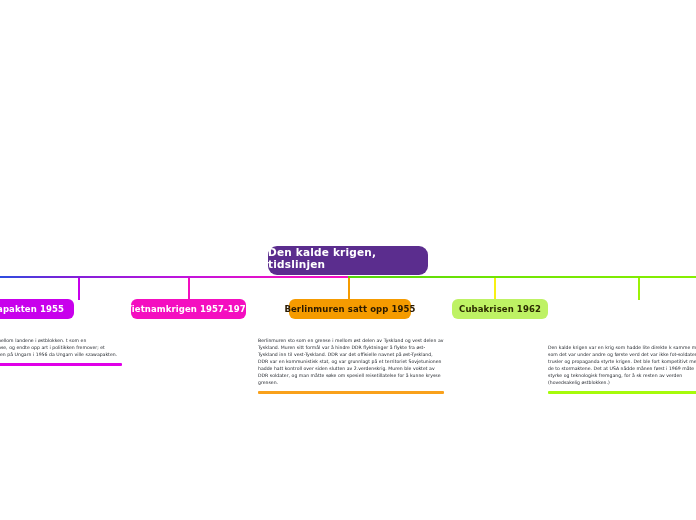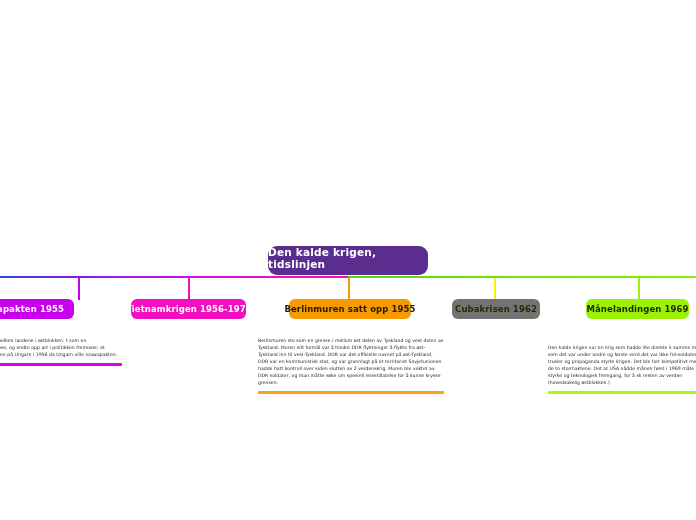--- a/index.html
+++ b/index.html
@@ -119,30 +119,27 @@
   <div class="stub" id="stub-0" style="left: 78px; background: rgb(200, 0, 236);"></div>
   <div class="stub" id="stub-1" style="left: 188px; background: rgb(244, 14, 192);"></div>
   <div class="stub" id="stub-2" style="left: 348px; background: rgb(245, 155, 0);"></div>
   <div class="stub" id="stub-3" style="left: 494px; background: rgb(248, 240, 20);"></div>
   <div class="stub" id="stub-4" style="left: 638px; background: rgb(156, 242, 7);"></div>
 
   <div class="topic-node" id="node-0" style="left: -22px; width: 96px; background: rgb(200, 0, 236); color: rgb(255, 255, 255); justify-content: flex-end; border-top-left-radius: 0px; border-bottom-left-radius: 0px;">
     <span>zawapakten 1955</span>
   </div>
   <div class="topic-node" id="node-1" style="left: 131px; width: 115px; background: rgb(244, 14, 192); color: rgb(255, 255, 255);">
-    <span>Vietnamkrigen 1956-1975</span>
+    <span>Vietnamkrigen 1957-1972</span>
   </div>
   <div class="topic-node" id="node-2" style="left: 289px; width: 122px; background: rgb(245, 155, 0); color: rgb(43, 26, 0);">
     <span>Berlinmuren satt opp 1955</span>
   </div>
-  <div class="topic-node" id="node-3" style="left: 452px; width: 88px; background: #737373; color: rgb(43, 42, 0);">
+  <div class="topic-node" id="node-3" style="left: 452px; width: 96px; background: #bef264; color: rgb(43, 42, 0);">
     <span>Cubakrisen 1962</span>
-  </div>
-  <div class="topic-node" id="node-4" style="left: 586px; width: 103px; background: rgb(156, 242, 7); color: rgb(29, 43, 0);">
-    <span>Månelandingen 1969</span>
   </div>
 
   <div class="note" id="note-0" style="left: -30px; top: 338px; width: 152px;">
     <div class="note-text">en allianse mellom landene i østblokken. t som en forsvarsallianse, og endte opp art i politikken fremover; et eksempel er en på Ungarn i 1956 da Ungarn ville szawapakten.</div>
     <div class="note-underline" style="background: rgb(224, 0, 232); width: 152px;"></div>
   </div>
 
   <div class="note" id="note-2" style="left: 258px; top: 338px; width: 186px;">
     <div class="note-text">Berlinmuren sto som en grense i mellom øst delen av Tyskland og vest delen av Tyskland. Muren sitt formål var å hindre DDR flyktninger å flykte fra øst-Tyskland inn til vest-Tyskland. DDR var det offisielle navnet på øst-Tyskland, DDR var en kommunistisk stat, og var grunnlagt på et territoriet Sovjetunionen hadde hatt kontroll over siden slutten av 2.verdenskrig. Muren ble voktet av DDR soldater, og man måtte søke om spesiell reisetillatelse for å kunne krysse grensen.</div>
     <div class="note-underline" style="background: rgb(249, 161, 27); width: 186px;"></div>

